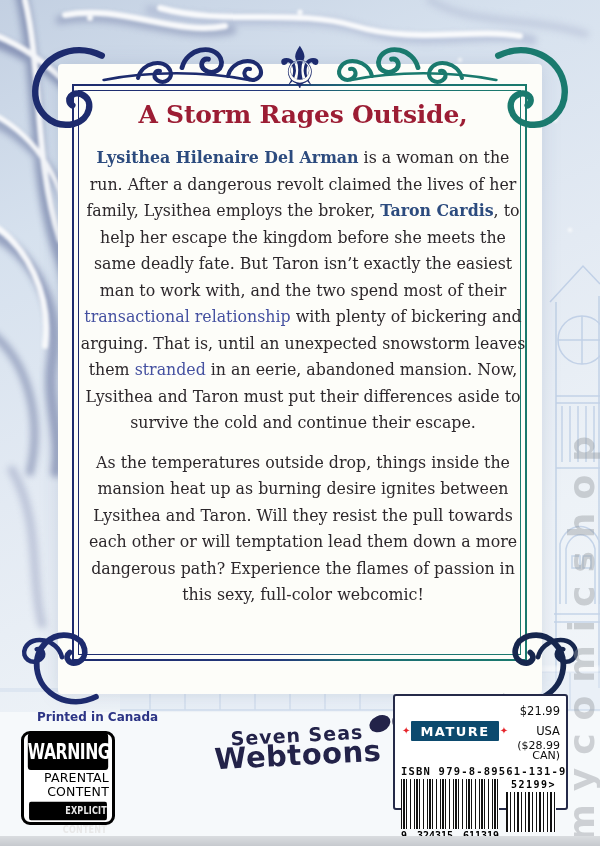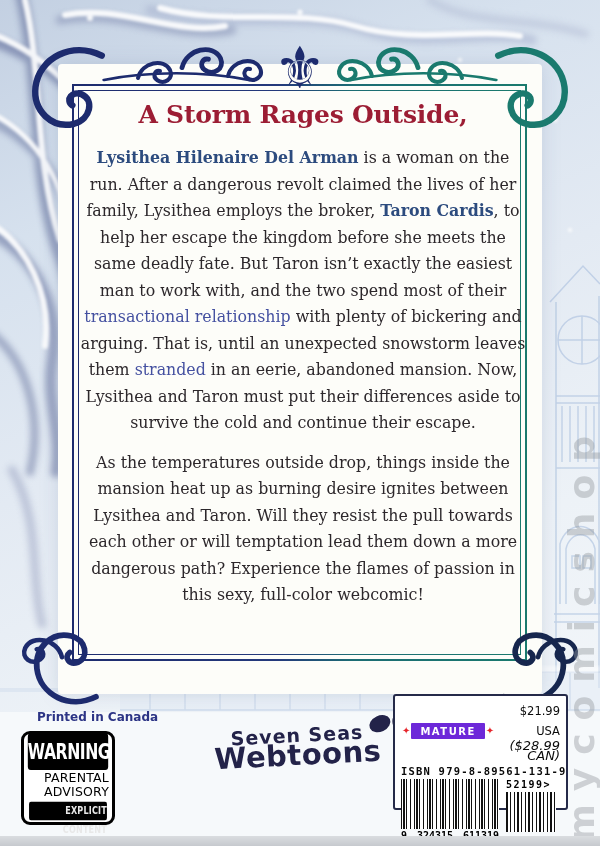--- a/index.html
+++ b/index.html
@@ -61,39 +61,39 @@
 
   .retail{
     position:absolute;left:393px;top:694px;width:175px;height:116px;box-sizing:border-box;
     background:#fff;border:2px solid #252a49;border-radius:3px;padding:5px 6px 4px 6px;
     font-family:"DejaVu Sans", sans-serif;
   }
   .retail-row1{display:flex;align-items:center;}
   .mature-wrap{display:flex;align-items:center;}
   .mature-arrow{color:#e6252b;font-size:10px;line-height:10px;padding:0 1px;}
   .mature{
-    background:#6d28d9;color:#fff;font-weight:bold;font-size:10px;letter-spacing:1.5px;
+    background:#0c4a6e;color:#fff;font-weight:bold;font-size:13px;letter-spacing:1.5px;
     padding:3px 9px 2px 9px;border-radius:1px;
   }
   .price{margin-left:auto;text-align:right;color:#0b0b0b;}
   .price-usa{font-weight:normal;font-size:11.5px;line-height:20px;}
-  .price-can{font-size:13px;line-height:10px;font-style:italic;}
+  .price-can{font-size:11px;line-height:10px;}
   .isbn{
     margin-top:4px;font-weight:bold;font-size:10.5px;letter-spacing:1.2px;color:#0a0a0a;
     white-space:nowrap;text-align:center;font-family:"DejaVu Sans Mono", monospace;
   }
   .codes{display:flex;margin-top:2px;gap:7px;}
   .code-main{width:98px;}
   .bars-main{
     height:50px;
     background:repeating-linear-gradient(90deg,#111 0 1px,#fff 1px 2px,#111 2px 4px,#fff 4px 5px,#111 5px 6px,#fff 6px 9px,#111 9px 10px,#fff 10px 13px);
   }
   .digits{display:flex;justify-content:space-between;font-family:"DejaVu Sans Mono", monospace;font-weight:bold;font-size:10px;color:#000;line-height:11px;margin-top:1px;}
   .code-supp{width:50px;}
-  .supp-digits{font-family:"DejaVu Sans Mono", monospace;font-weight:bold;font-size:10px;letter-spacing:1.5px;color:#000;line-height:11px;text-align:left;}
+  .supp-digits{font-family:"DejaVu Sans Mono", monospace;font-weight:bold;font-size:10px;letter-spacing:1.5px;color:#000;line-height:11px;text-align:right;}
   .bars-supp{
     height:40px;margin-top:2px;
     background:repeating-linear-gradient(90deg,#111 0 2px,#fff 2px 4px,#111 4px 5px,#fff 5px 8px,#111 8px 9px,#fff 9px 11px);
   }
 
   .watermark{
     position:absolute;right:-2px;bottom:4px;
     writing-mode:vertical-rl;transform:rotate(180deg);
     font-family:"DejaVu Sans", sans-serif;font-weight:bold;font-size:36px;letter-spacing:13px;
     color:rgba(148,152,158,.42);
@@ -222,21 +222,21 @@
     <p><span class="name">Lysithea Hilenaire Del Arman</span><span> is a woman on the run. After a dangerous revolt claimed the lives of her family, Lysithea employs the broker, </span><span class="name">Taron Cardis</span><span>, to help her escape the kingdom before she meets the same deadly fate. But Taron isn’t exactly the easiest man to work with, and the two spend most of their </span><span class="em">transactional relationship</span><span> with plenty of bickering and arguing. That is, until an unexpected snowstorm leaves them </span><span class="em">stranded</span><span> in an eerie, abandoned mansion. Now, Lysithea and Taron must put their differences aside to survive the cold and continue their escape.</span></p>
     <p>As the temperatures outside drop, things inside the mansion heat up as burning desire ignites between Lysithea and Taron. Will they resist the pull towards each other or will temptation lead them down a more dangerous path? Experience the flames of passion in this sexy, full-color webcomic!</p>
   </div>
 
   <div class="printed">Printed in Canada</div>
 
   <div class="advisory">
     <div class="adv-warning">WARNING</div>
     <div class="adv-mid">
       <div>PARENTAL</div>
-      <div>ADVISORY</div>
+      <div>CONTENT</div>
     </div>
     <div class="adv-explicit">EXPLICIT CONTENT</div>
   </div>
 
   <div class="publisher">
     <div class="logo">
       <div class="logo-top">Seven Seas</div>
       <div class="logo-bottom">Webtoons</div>
       <svg class="logo-blobs" width="44" height="34" viewBox="0 0 44 34">
         <ellipse cx="14" cy="12" rx="11" ry="8" transform="rotate(-22 14 12)" fill="#232349"></ellipse>

